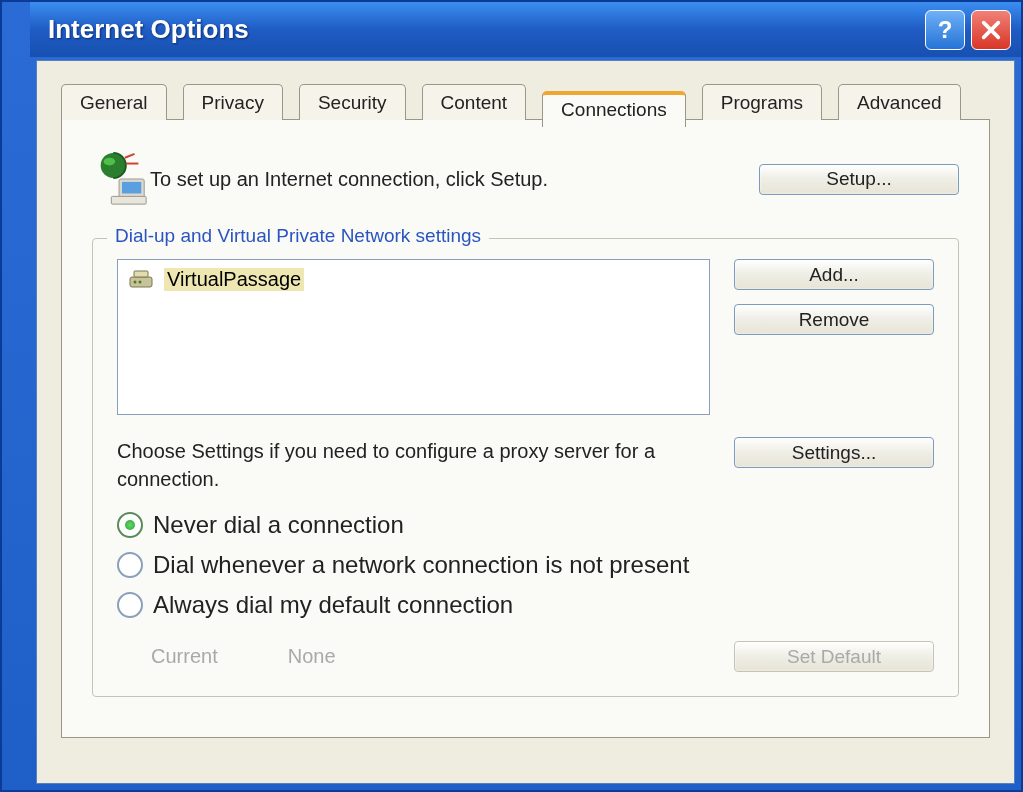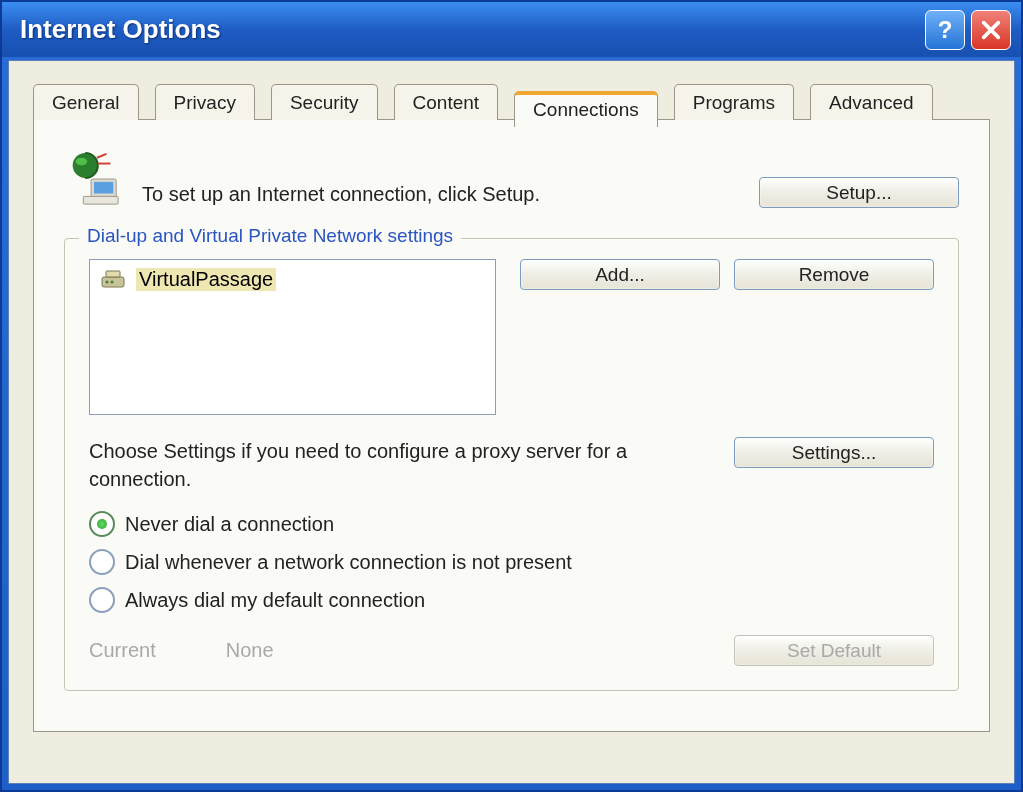--- a/index.html
+++ b/index.html
@@ -13,20 +13,21 @@
     overflow: hidden;
   }
   .window {
     width: 1023px;
     height: 792px;
     background: linear-gradient(to bottom, #2a6bd6 0%, #1e5fc7 100%);
     border: 2px solid #0b3a97;
     box-sizing: border-box;
     display: flex;
     flex-direction: column;
+    padding-left: 28px;
   }
   .titlebar {
     height: 55px;
     background: linear-gradient(to bottom, #3b8ef0 0%, #1f5cc4 50%, #1750b0 100%);
     display: flex;
     align-items: center;
     padding: 0 10px 0 18px;
     color: white;
   }
   .titlebar .title {
@@ -105,22 +106,21 @@
     border: 1px solid #9a968a;
     background: #fafaf7;
     padding: 30px 30px 40px 30px;
     min-height: 580px;
     box-sizing: border-box;
     position: relative;
     z-index: 1;
   }
   .setup-row {
     display: flex;
-    align-items: flex-end;
-    gap: 20px;
+    align-items: center;
   }
   .net-icon {
     width: 58px;
     height: 58px;
     flex-shrink: 0;
   }
   .setup-text {
     flex: 1;
     font-size: 20px;
     color: #222;
@@ -178,21 +178,21 @@
     background: #efe7b2;
     padding: 0 3px;
   }
   .group-row {
     display: flex;
     gap: 24px;
   }
   .group-row .left { flex:1; }
   .group-row .right {
     display:flex;
-    flex-direction:row;
+    flex-direction:column;
     gap:14px;
   }
   .proxy-row{
     display:flex;
     gap:24px;
     margin-top:22px;
     align-items:flex-start;
   }
   .proxy-text{
     flex:1;
@@ -203,21 +203,21 @@
   .radios{
     margin-top:18px;
     display:flex;
     flex-direction:column;
     gap:12px;
   }
   .radio{
     display:flex;
     align-items:center;
     gap:10px;
-    font-size:20px;
+    font-size:24px;
     color:#222;
   }
   .radio-dot{
     width:22px;height:22px;
     border:2px solid #5a8a5a;
     border-radius:50%;
     display:flex;align-items:center;justify-content:center;
     background:#fff;
     flex-shrink:0;
   }
@@ -228,20 +228,21 @@
     width:10px;height:10px;border-radius:50%;
     background:radial-gradient(circle,#67d86a 0%, #2aa52e 100%);
   }
   .current-row{
     display:flex;
     align-items:center;
     margin-top:22px;
     font-size:20px;
     color:#a9a9a9;
     gap:70px;
+    margin-left:34px;
   }
   .current-row .spacer{flex:1;}
   .modem-icon{width:28px;height:22px;flex-shrink:0;}
 </style>
 </head>
 <body>
 
 <div class="window">
 
   <div class="titlebar">

